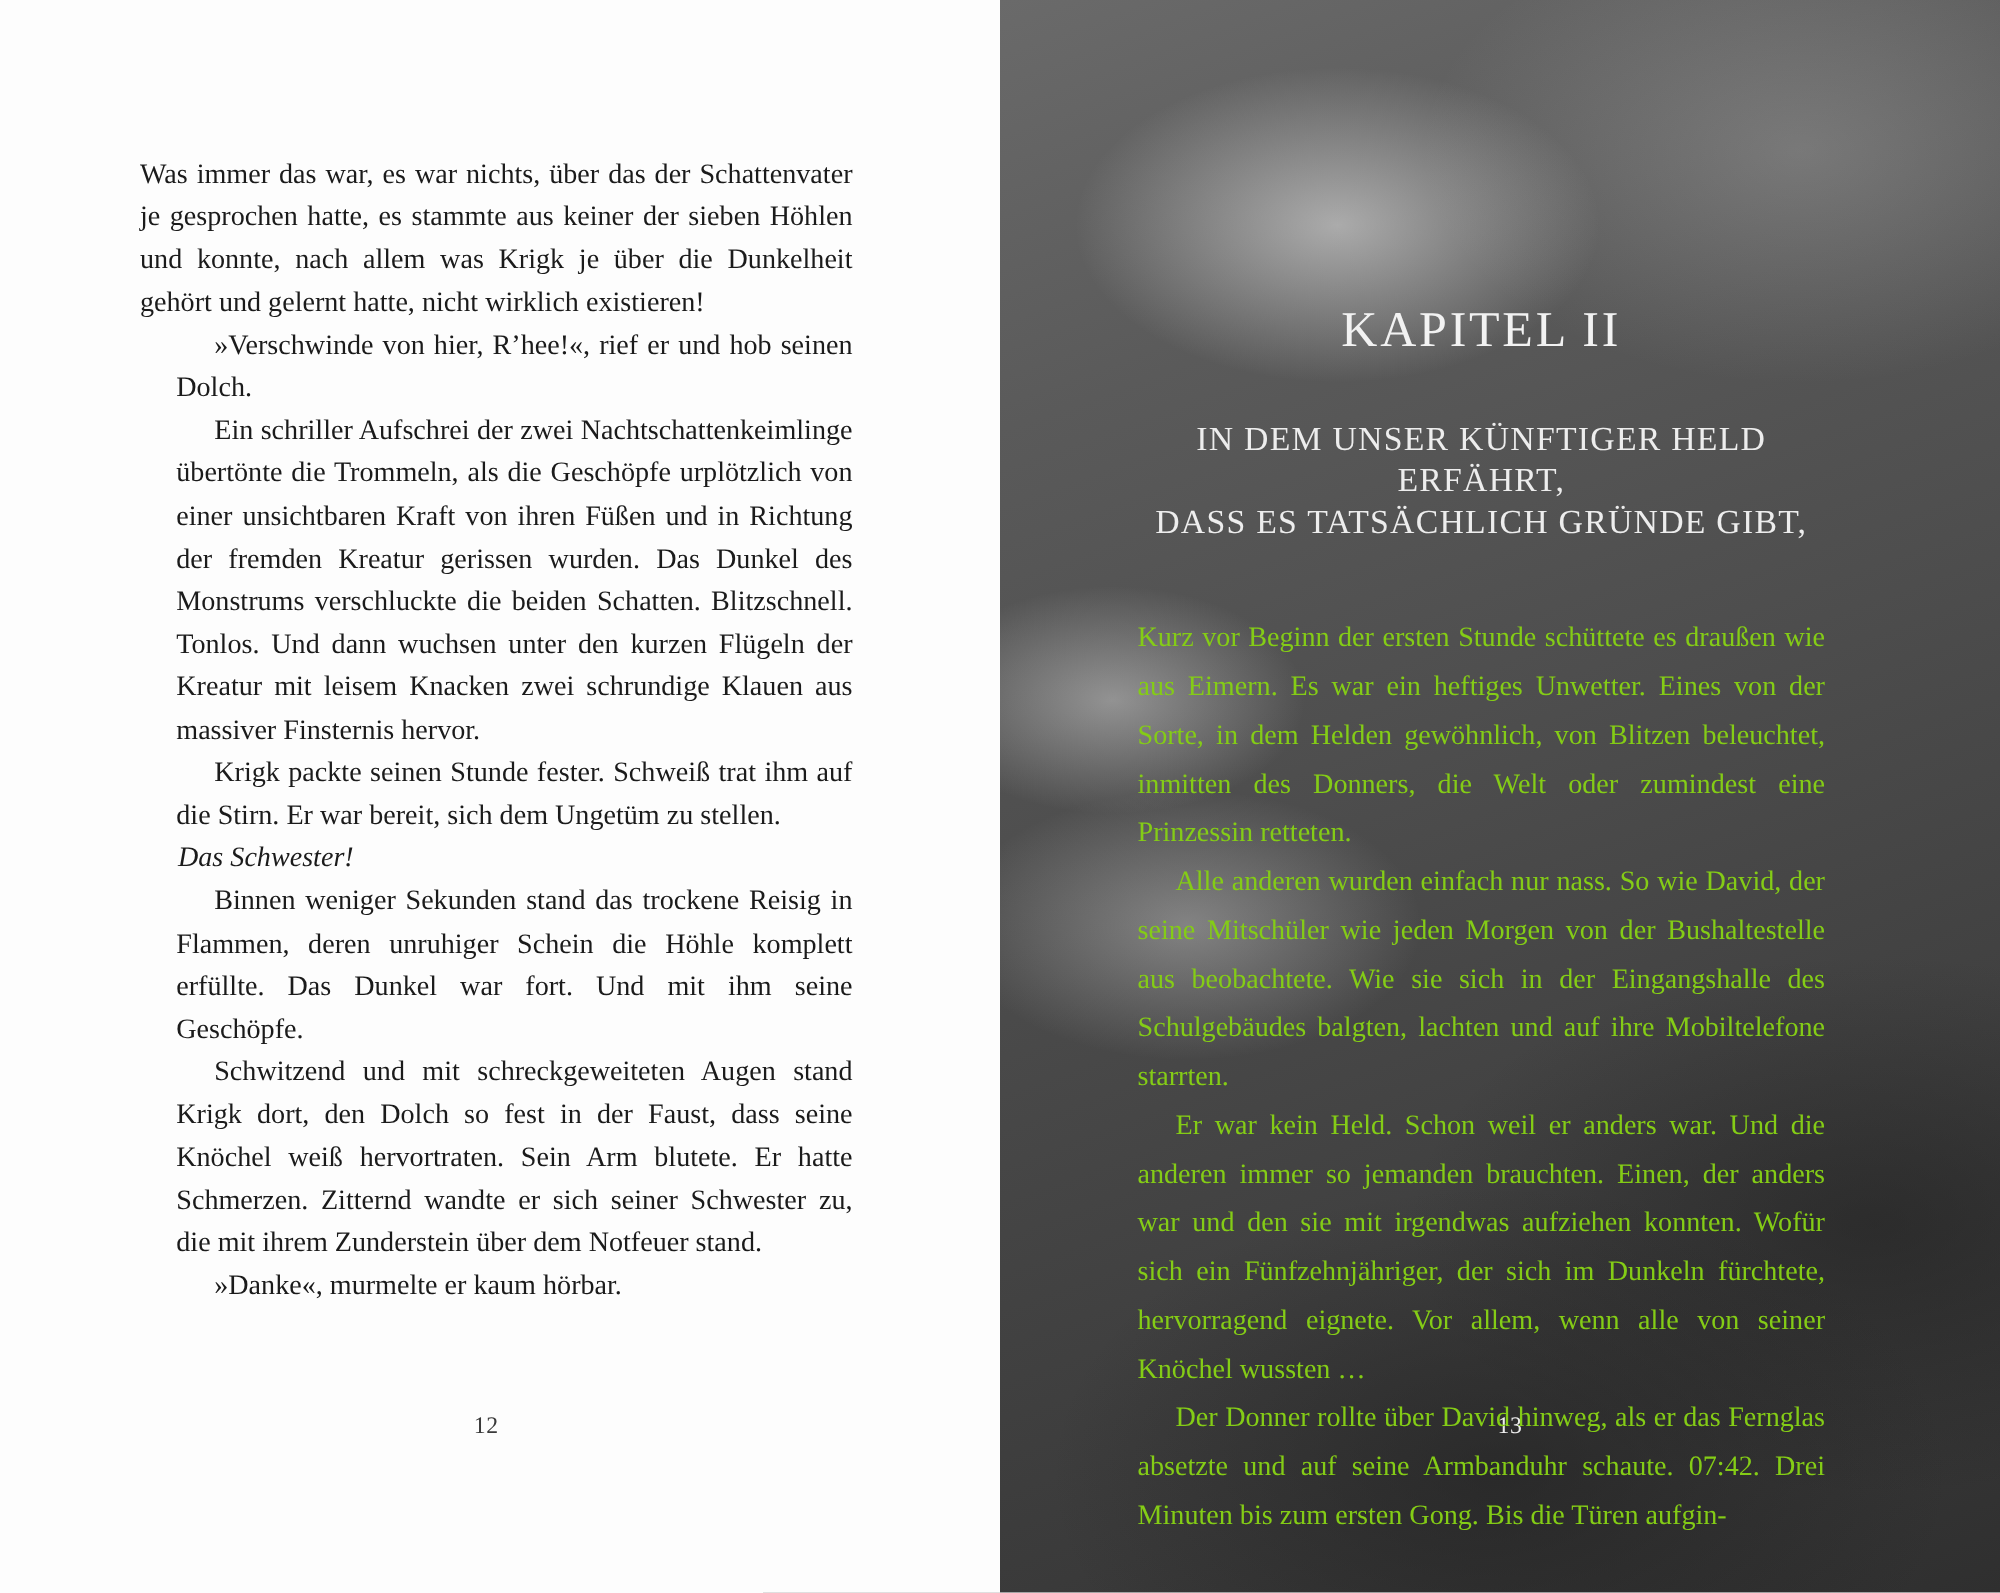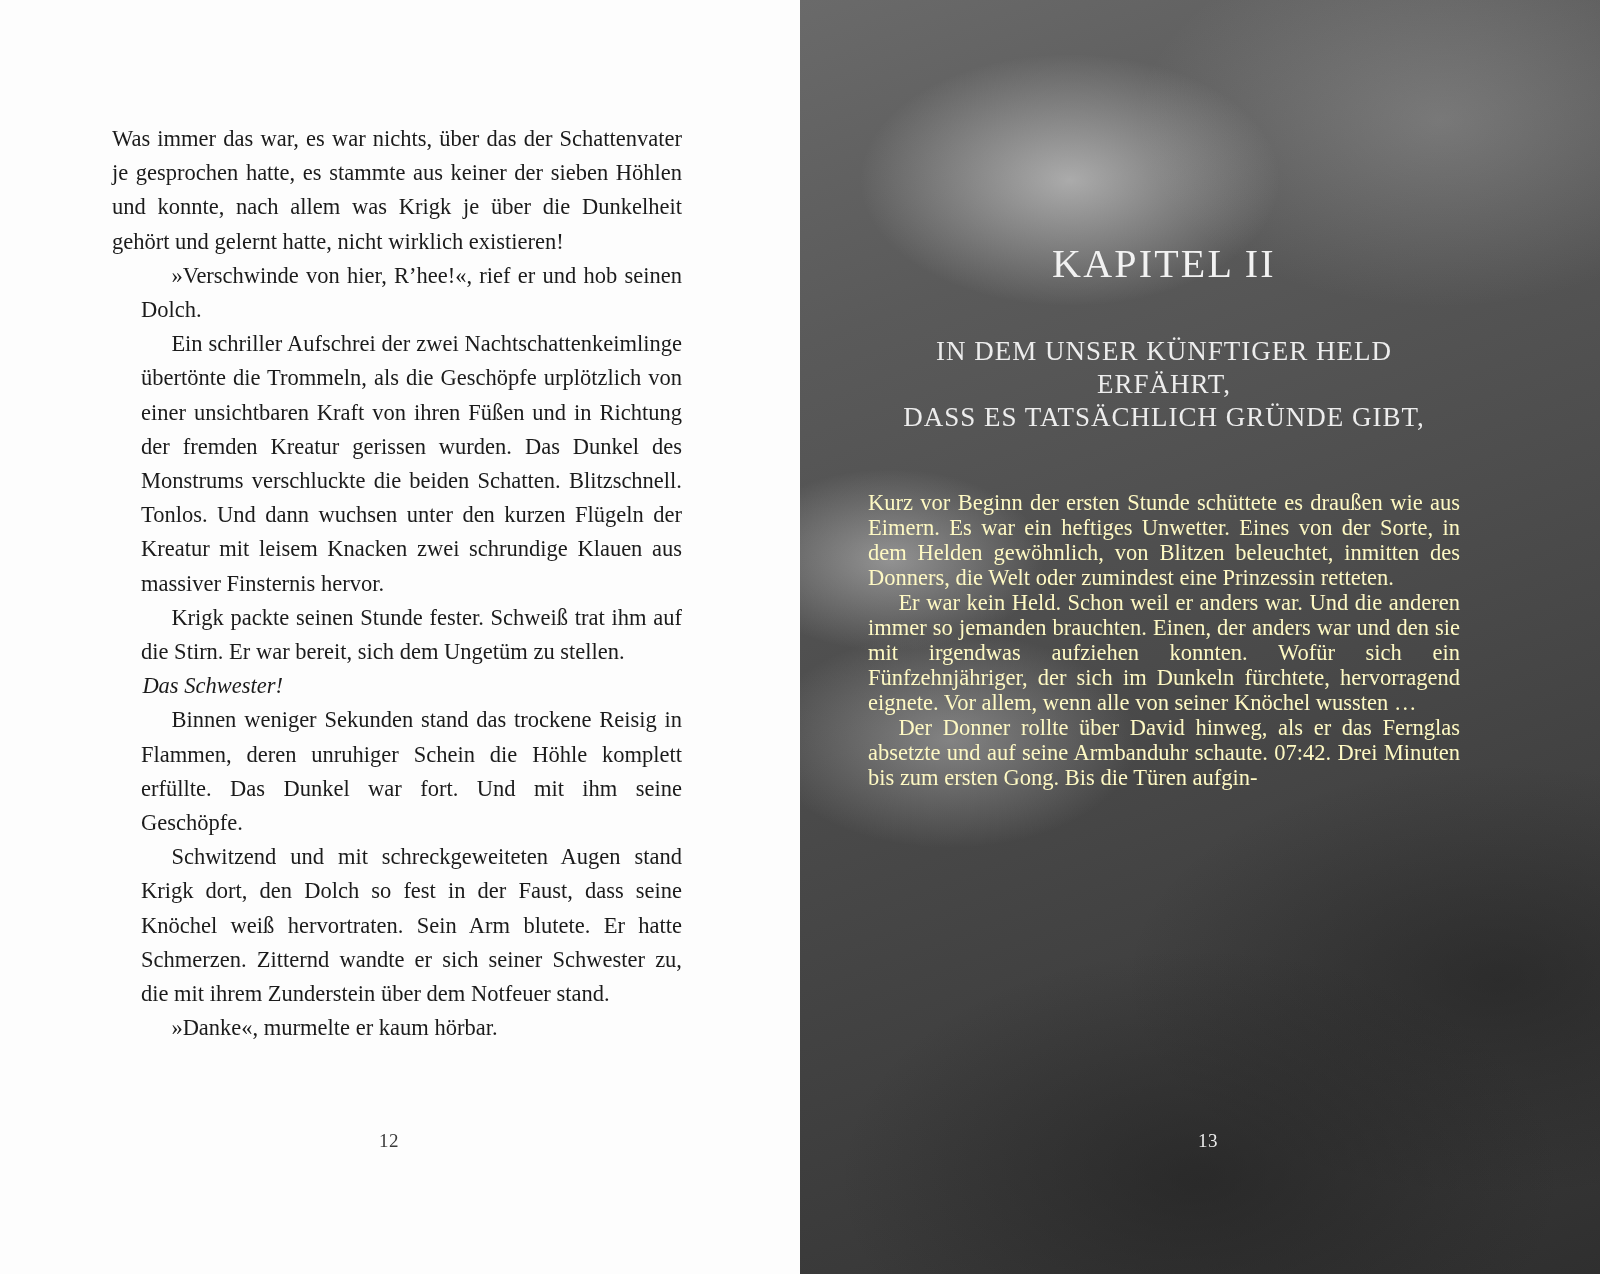--- a/index.html
+++ b/index.html
@@ -56,21 +56,21 @@
     letter-spacing: 0.5px;
   }
   .folio-left { left: -11px; }
 
   
   .page-right {
     position: relative;
     width: 800px;
     height: 1274px;
     box-sizing: border-box;
-    padding: 240px 140px 0 68px;
+    padding: 240px 140px 0 110px;
     overflow: hidden;
     background: #545454;
   }
   .cloud-bg {
     position: absolute;
     inset: 0;
     background:
       radial-gradient(ellipse 300px 180px at 270px 180px, rgba(235,235,235,0.55), rgba(235,235,235,0) 70%),
       radial-gradient(ellipse 220px 130px at 90px 560px, rgba(225,225,225,0.45), rgba(225,225,225,0) 70%),
       radial-gradient(ellipse 260px 150px at 150px 740px, rgba(215,215,215,0.40), rgba(215,215,215,0) 72%),
@@ -98,22 +98,22 @@
     font-size: 27px;
     line-height: 33px;
     letter-spacing: 1.0px;
     color: #ededed;
     margin: 0 0 56px 0;
     font-weight: normal;
   }
   .chapter-subtitle .line { display: block; }
   .page-right .body-text {
     font-size: 22.5px;
-    line-height: 25px;
-    color: #fef9c3;
+    line-height: 39px;
+    color: #84cc16;
     text-align: justify;
     hyphens: manual;
   }
   .page-right p { margin: 0; }
   .page-right p.indent { text-indent: 1.35em; }
   .folio-right {
     color: #ececec;
     left: 8px;
   }
 </style>
@@ -139,20 +139,21 @@
   <div class="page-right">
     <div class="cloud-bg"></div>
     <div class="content">
       <h1 class="chapter-number">KAPITEL II</h1>
       <div class="chapter-subtitle">
         <span class="line">IN DEM UNSER KÜNFTIGER HELD ERFÄHRT,</span>
         <span class="line">DASS ES TATSÄCHLICH GRÜNDE GIBT,</span>
       </div>
       <div class="body-text">
         <p>Kurz vor Beginn der ersten Stunde schüttete es draußen wie aus Eimern. Es war ein heftiges Unwetter. Eines von der Sorte, in dem Helden gewöhnlich, von Blitzen beleuchtet, inmitten des Donners, die Welt oder zumindest eine Prinzessin retteten.</p>
+        <p class="indent">Alle anderen wurden einfach nur nass. So wie David, der seine Mitschüler wie jeden Morgen von der Bushaltestelle aus beobachtete. Wie sie sich in der Eingangshalle des Schulgebäudes balgten, lachten und auf ihre Mobiltelefone starrten.</p>
         <p class="indent">Er war kein Held. Schon weil er anders war. Und die anderen immer so jemanden brauchten. Einen, der anders war und den sie mit irgendwas aufziehen konnten. Wofür sich ein Fünfzehnjähriger, der sich im Dunkeln fürchtete, hervorragend eignete. Vor allem, wenn alle von seiner Knöchel wussten …</p>
         <p class="indent">Der Donner rollte über David hinweg, als er das Fernglas absetzte und auf seine Armbanduhr schaute. 07:42. Drei Minuten bis zum ersten Gong. Bis die Türen aufgin-</p>
       </div>
     </div>
     <div class="folio folio-right">13</div>
   </div>
 
 </div>
 
 </body></html>

